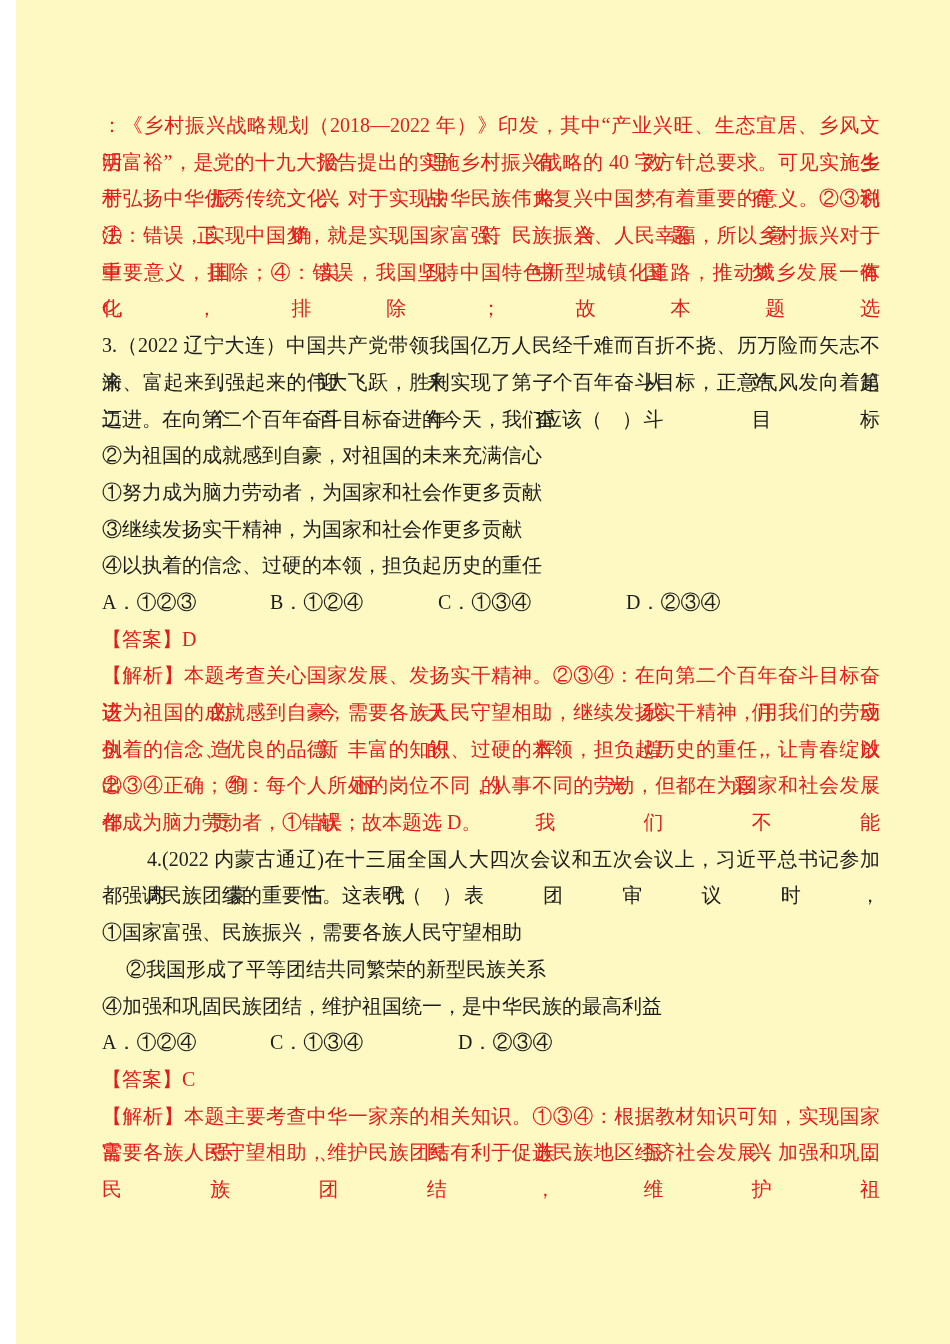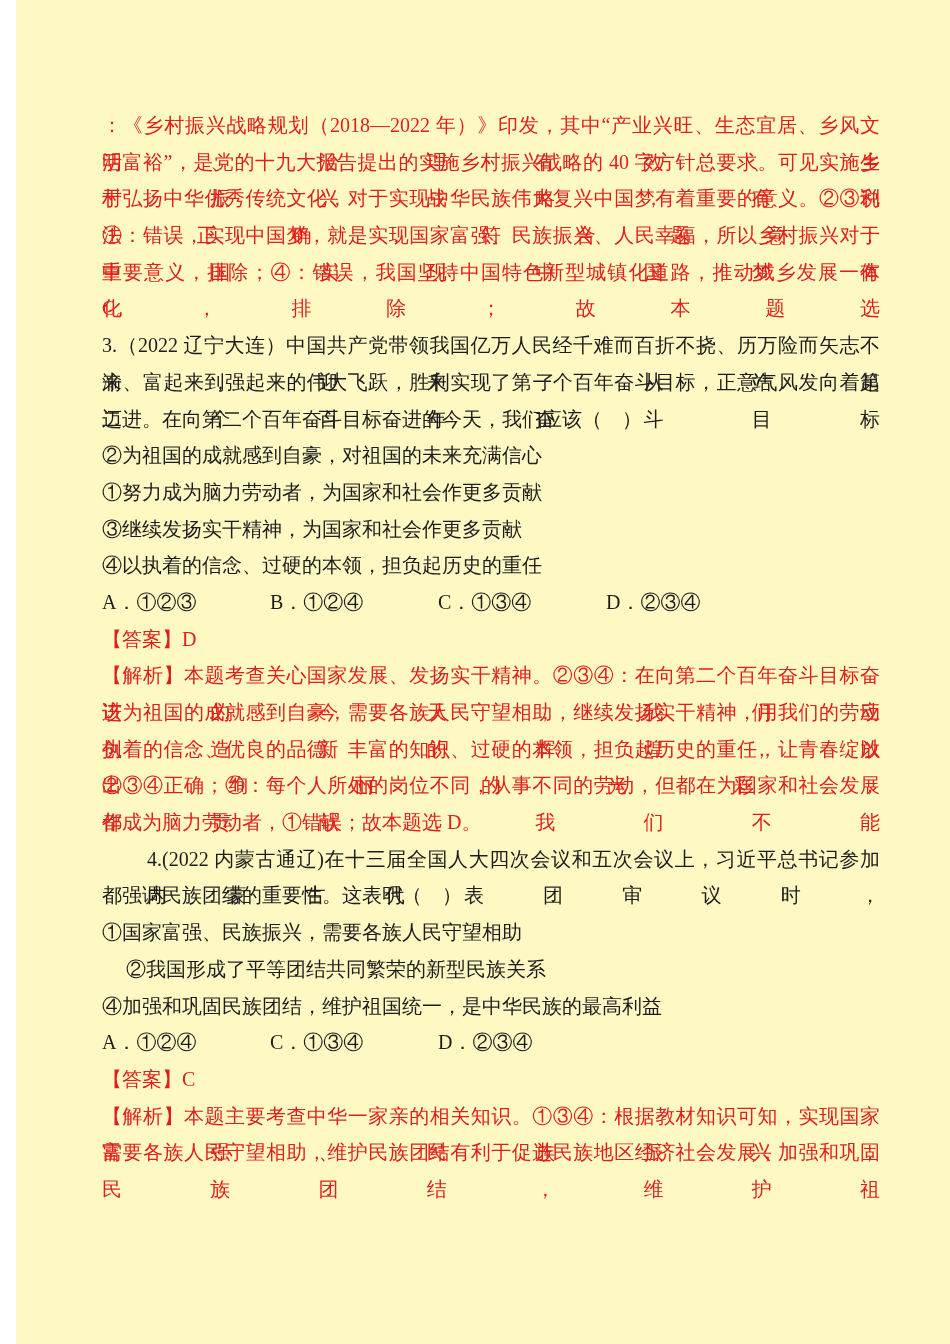--- a/index.html
+++ b/index.html
@@ -45,20 +45,21 @@
     align-items: baseline;
   }
   .choice-option {
     display: inline-block;
     width: 168px;
     flex: 0 0 168px;
   }
   .choice-option:last-child {
     width: auto;
     flex: 0 0 auto;
+    margin-left: 20px;
   }
 </style>
 </head>
 <body>
 
 <div class="page">
   <div class="doc">
       <div>
         <div class="line just" style="color: rgb(224, 30, 28);">：《乡村振兴战略规划（2018—2022 年）》印发，其中“产业兴旺、生态宜居、乡风文明、治理有效、生</div>
         <div class="line just" style="color: rgb(224, 30, 28);">活富裕”，是党的十九大报告提出的实施乡村振兴战略的 40 字方针总要求。可见实施乡村振兴战略，有利</div>

